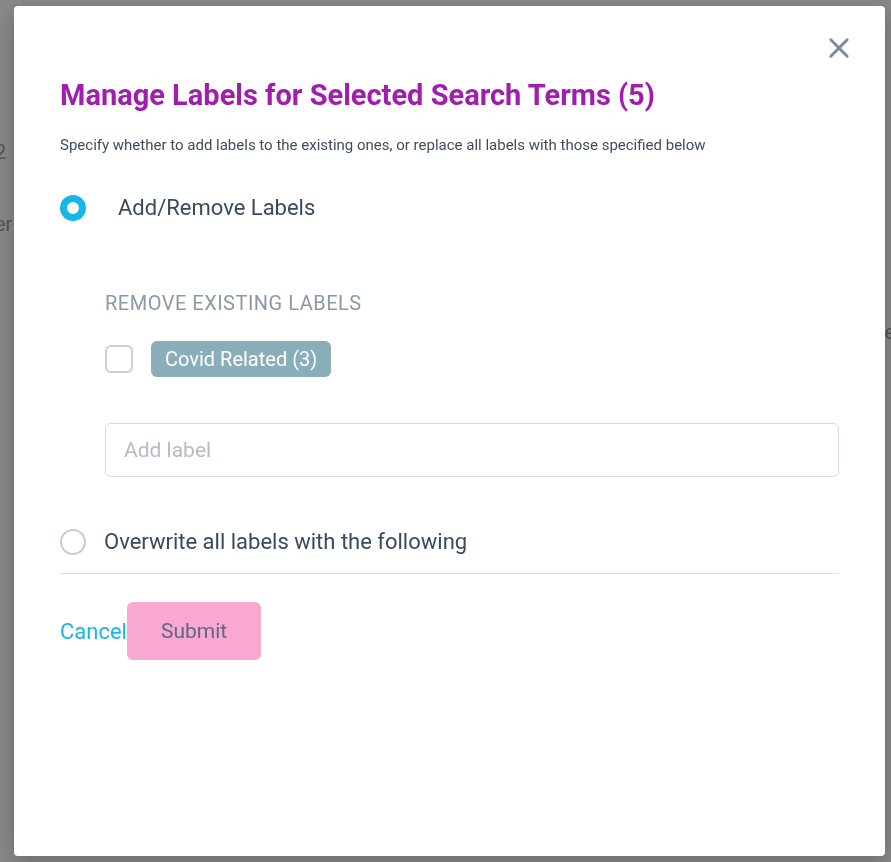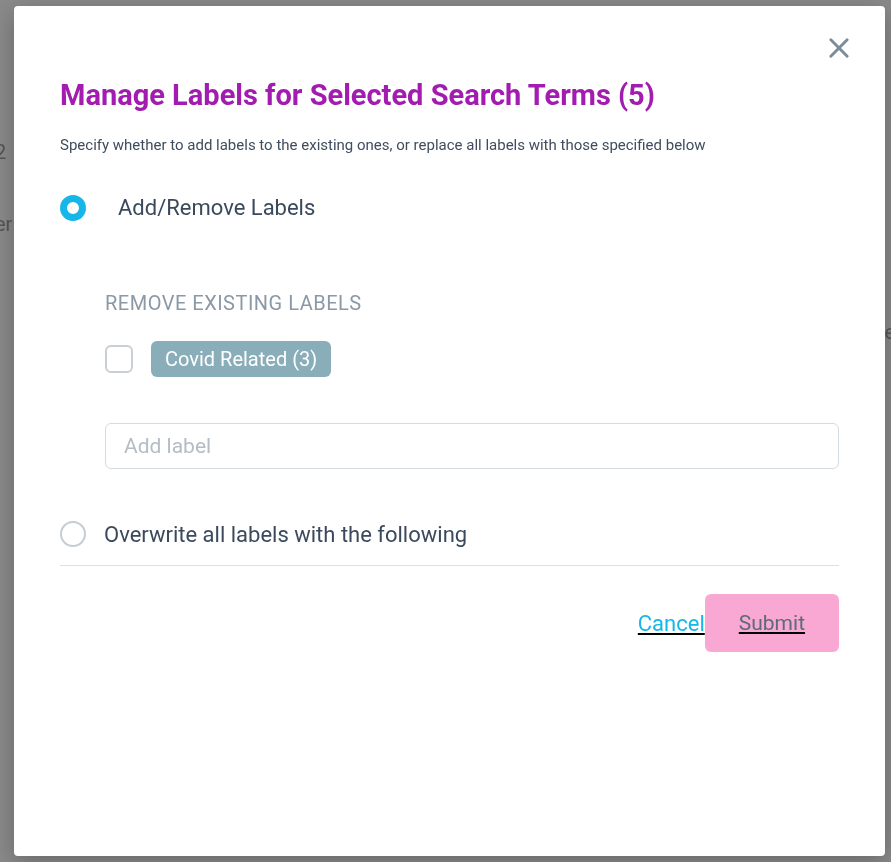--- a/index.html
+++ b/index.html
@@ -116,49 +116,47 @@
       background: #8aaeb9;
       color: #ffffff;
       padding: 6px 14px;
       border-radius: 6px;
       font-size: 20px;
       font-weight: 400;
     }
     .add-label-input {
       margin-left: 45px;
       width: calc(100% - 45px);
-      height: 46px;
+      height: 54px;
       border: 1px solid #d4dbe1;
       border-radius: 6px;
       font-size: 21px;
       padding: 0 18px;
       color: #3a4a5c;
       outline: none;
       font-family: inherit;
     }
     .add-label-input::placeholder {
       color: #b4bcc5;
     }
     .overwrite-row {
       display: flex;
-      align-items: center;
       gap: 18px;
       margin-top: 52px;
     }
     .divider {
       border: none;
       border-top: 1px solid #dbe0e5;
       margin: 0;
     }
     .footer {
       display: flex;
-      justify-content: flex-end;
+      justify-content: flex-start;
       align-items: center;
       margin-top: 28px;
-      text-decoration: underline;
     }
     .cancel-link {
       color: #16b7e8;
       font-size: 22px;
       cursor: pointer;
       text-decoration: none;
       font-weight: 400;
     }
     .submit-btn {
       background: #f9a8d4;

